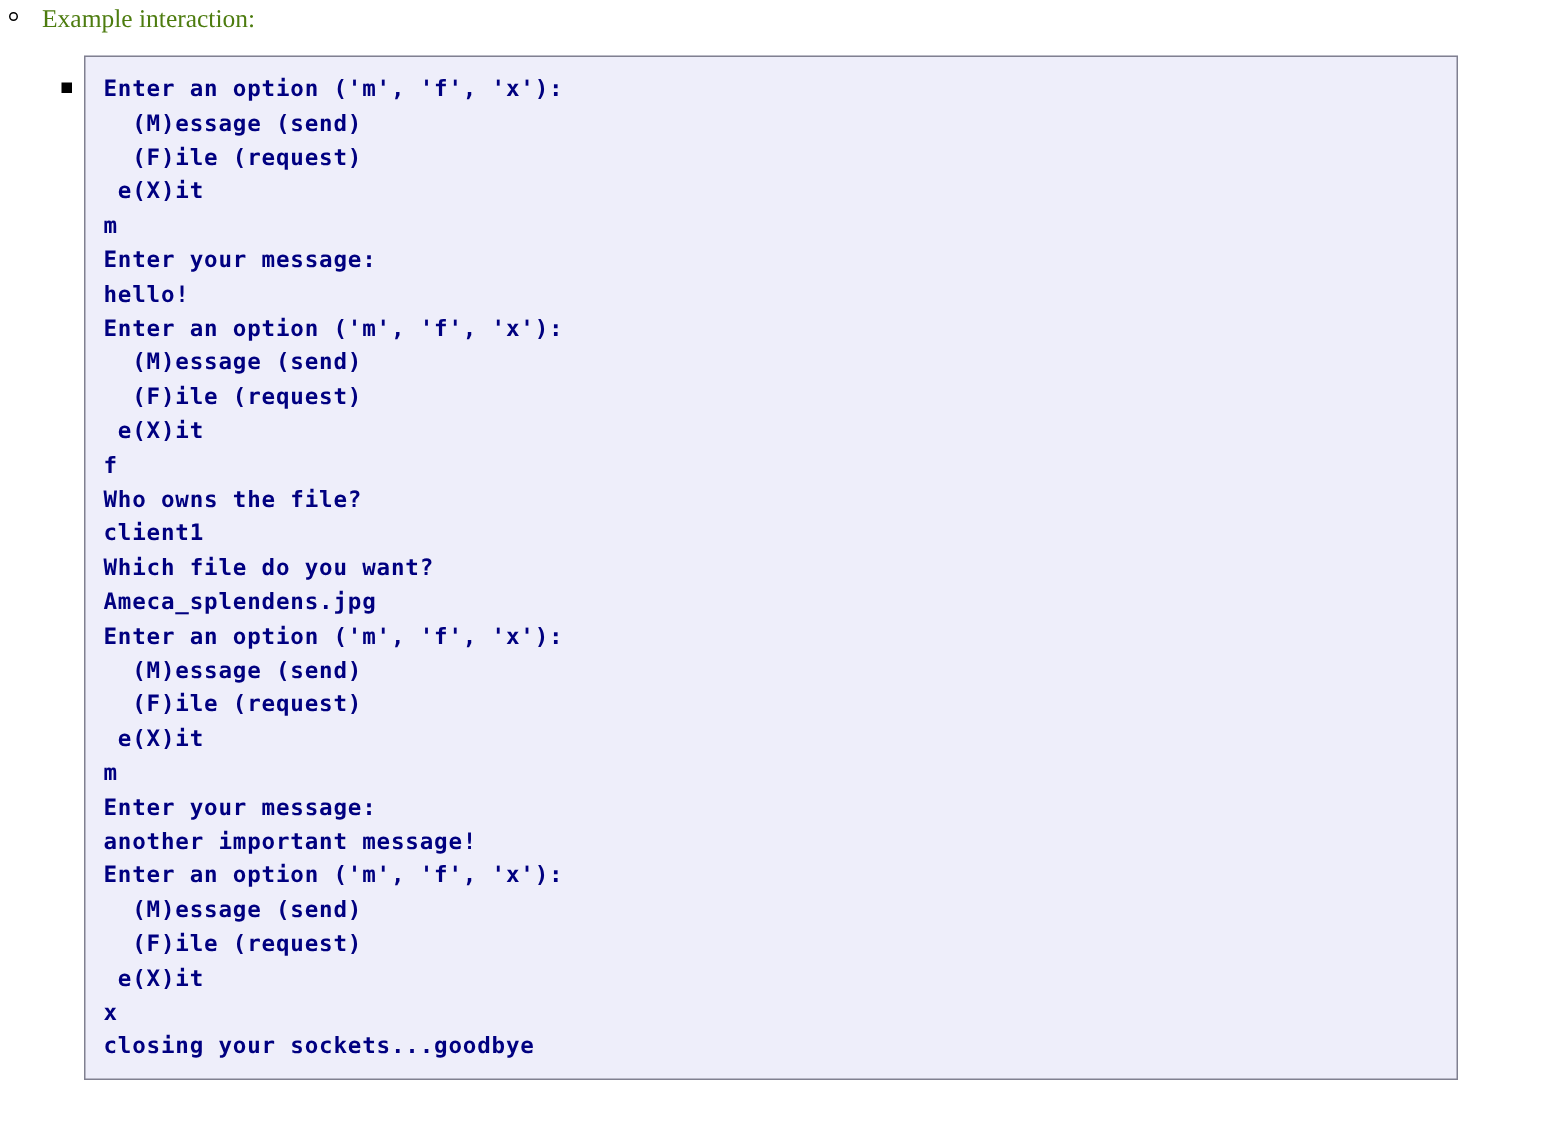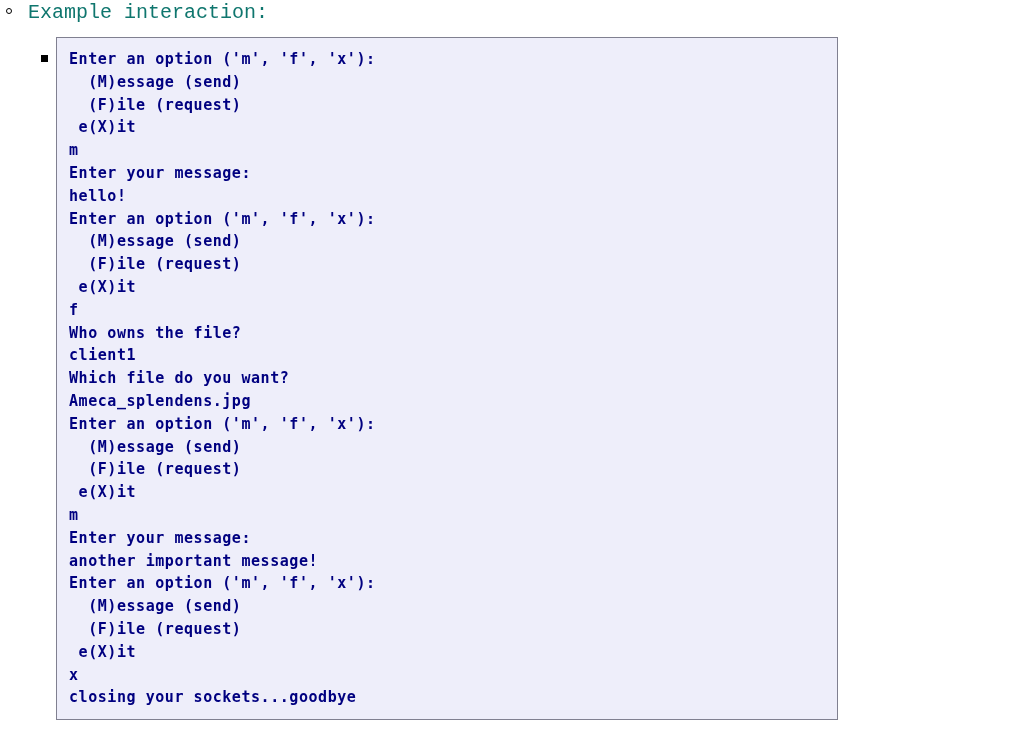--- a/index.html
+++ b/index.html
@@ -31,24 +31,24 @@
     position: absolute;
     left: 6px;
     top: 8px;
     width: 6px;
     height: 6px;
     border: 1px solid #000000;
     border-radius: 50%;
     box-sizing: border-box;
   }
   .outer-label {
-    font-family: Liberation Mono, monospace;
-    font-size: 20px;
+    font-family: Liberation Serif, serif;
+    font-size: 17px;
     line-height: 22px;
-    color: #0f766e;
+    color: #4d7c0f;
     display: block;
     padding-top: 2px;
   }
 
   
   .inner-list {
     margin: 0;
     padding: 0;
     list-style: none;
   }
@@ -63,21 +63,21 @@
     top: 18px;
     width: 7px;
     height: 7px;
     background: #000000;
   }
 
   
   .code-block {
     margin: 0;
     margin-left: 0;
-    width: 782px;
+    width: 916px;
     box-sizing: border-box;
     background: #eeeefa;
     border: 1px solid #808090;
     padding: 10px 12px 10px 12px;
     font-family: "DejaVu Sans Mono", "Liberation Mono", monospace;
     font-size: 15px;
     font-weight: bold;
     line-height: 22.8px;
     color: #000080;
     white-space: pre;

